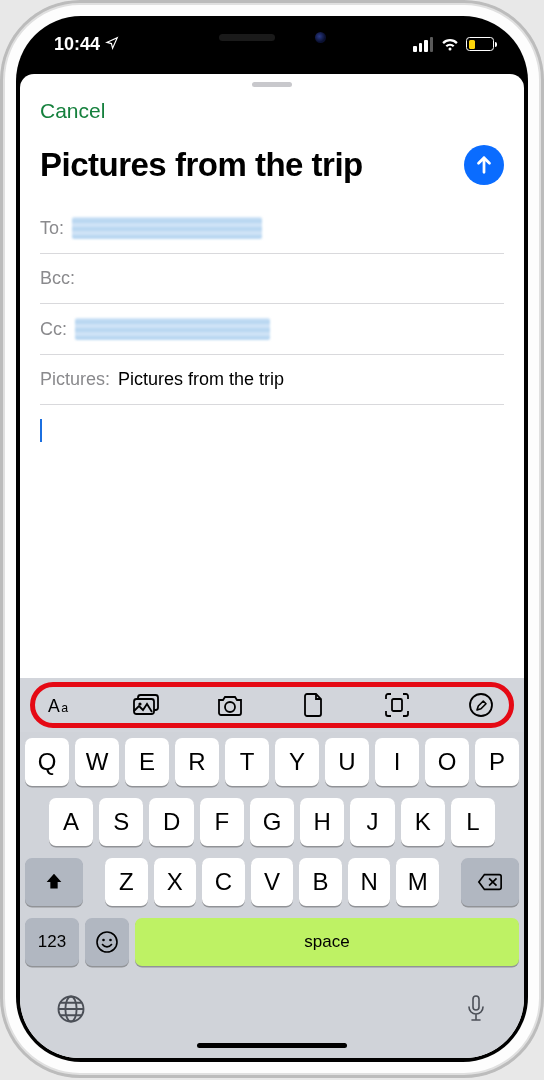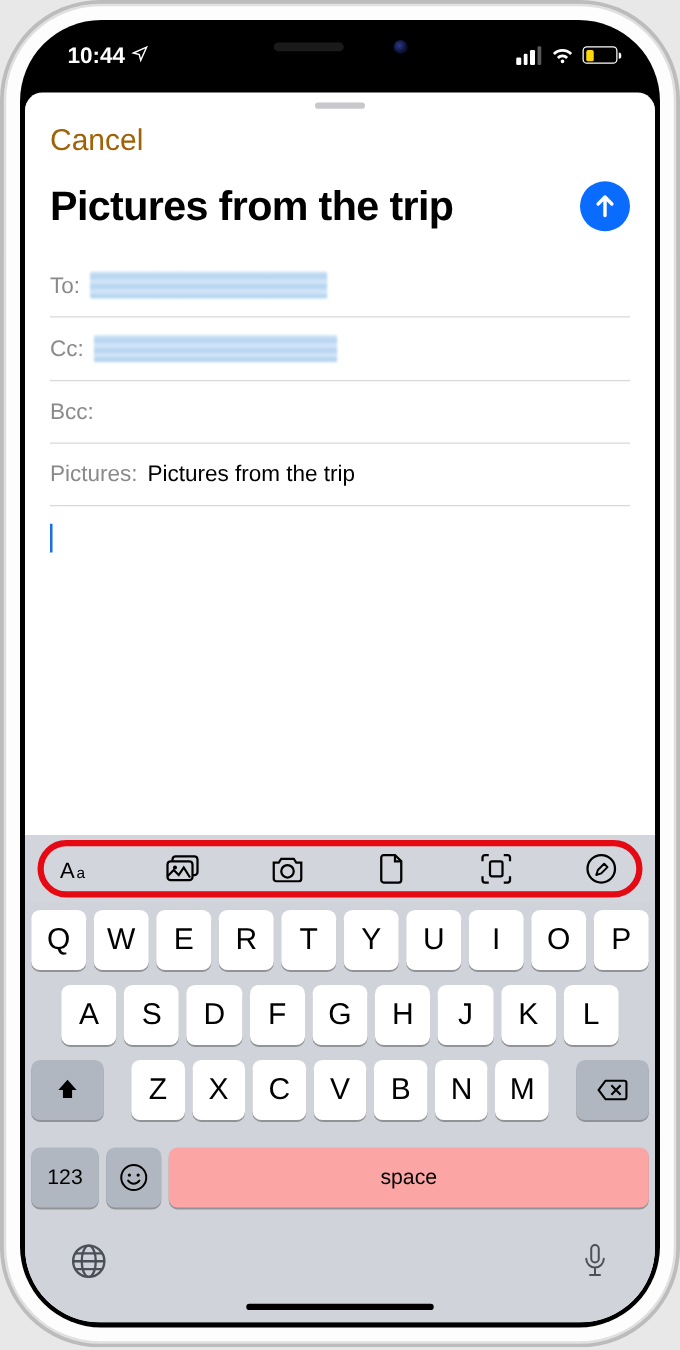--- a/index.html
+++ b/index.html
@@ -133,22 +133,22 @@
       border-radius: 3px; margin: 8px auto 0;
     }
     .modal-header {
       display: flex; align-items: flex-start;
       justify-content: space-between;
       padding: 10px 20px 0 20px;
       position: relative;
       min-height: 44px;
     }
     .cancel-btn {
-      color: #a16207;
-      font-size: 24px;
+      color: #15803d;
+      font-size: 21px;
       background: none; border: none;
       padding: 2px 0;
     }
     .title-row {
       display: flex;
       align-items: center;
       padding: 14px 20px 18px 20px;
       gap: 8px;
     }
     .modal-title {
@@ -243,24 +243,24 @@
       border: none;
     }
     .kb-row.row2 { padding: 0 24px; }
     .key.mod {
       background: #b1b7c1;
       flex: 0 0 58px;
     }
     .key.shift svg, .key.del svg { display: block; }
     .spacer { flex: 0 0 10px; }
 
-    .kb-bottom { display: flex; gap: 6px; padding: 0 0; margin-top: 10px; }
+    .kb-bottom { display: flex; gap: 6px; padding: 0 0; }
     .key.num { background: #b1b7c1; font-size: 17px; flex: 0 0 54px; }
     .key.emoji { background: #b1b7c1; flex: 0 0 44px; font-size: 22px; }
-    .key.space { background: #fca5a5; font-size: 17px; flex: 1; }
+    .key.space { background: #bef264; font-size: 17px; flex: 1; }
     .key.return { background: #b1b7c1; font-size: 17px; flex: 0 0 94px; }
 
     .kb-footer {
       display: flex; justify-content: space-between; align-items: center;
       padding: 20px 36px 10px;
     }
     .kb-footer button { border: none; background: none; color: #4b4f57; }
 
     .home-indicator {
       width: 150px; height: 5px;
@@ -322,25 +322,25 @@
                 </svg>
             </button>
           </div>
 
           <div class="fields">
             <div class="field-row">
               <span class="field-label">To:</span>
               <div class="redacted to-val"></div>
             </div>
             <div class="field-row">
+              <span class="field-label">Bcc:</span>
+            </div>
+            <div class="field-row">
               <span class="field-label">Cc:</span>
               <div class="redacted cc-val"></div>
-            </div>
-            <div class="field-row">
-              <span class="field-label">Bcc:</span>
             </div>
             <div class="field-row">
               <span class="field-label">Pictures:</span>
               <span class="subject-val">Pictures from the trip</span>
             </div>
           </div>
           <div class="body-area">
             <div class="text-cursor"></div>
           </div>
 

